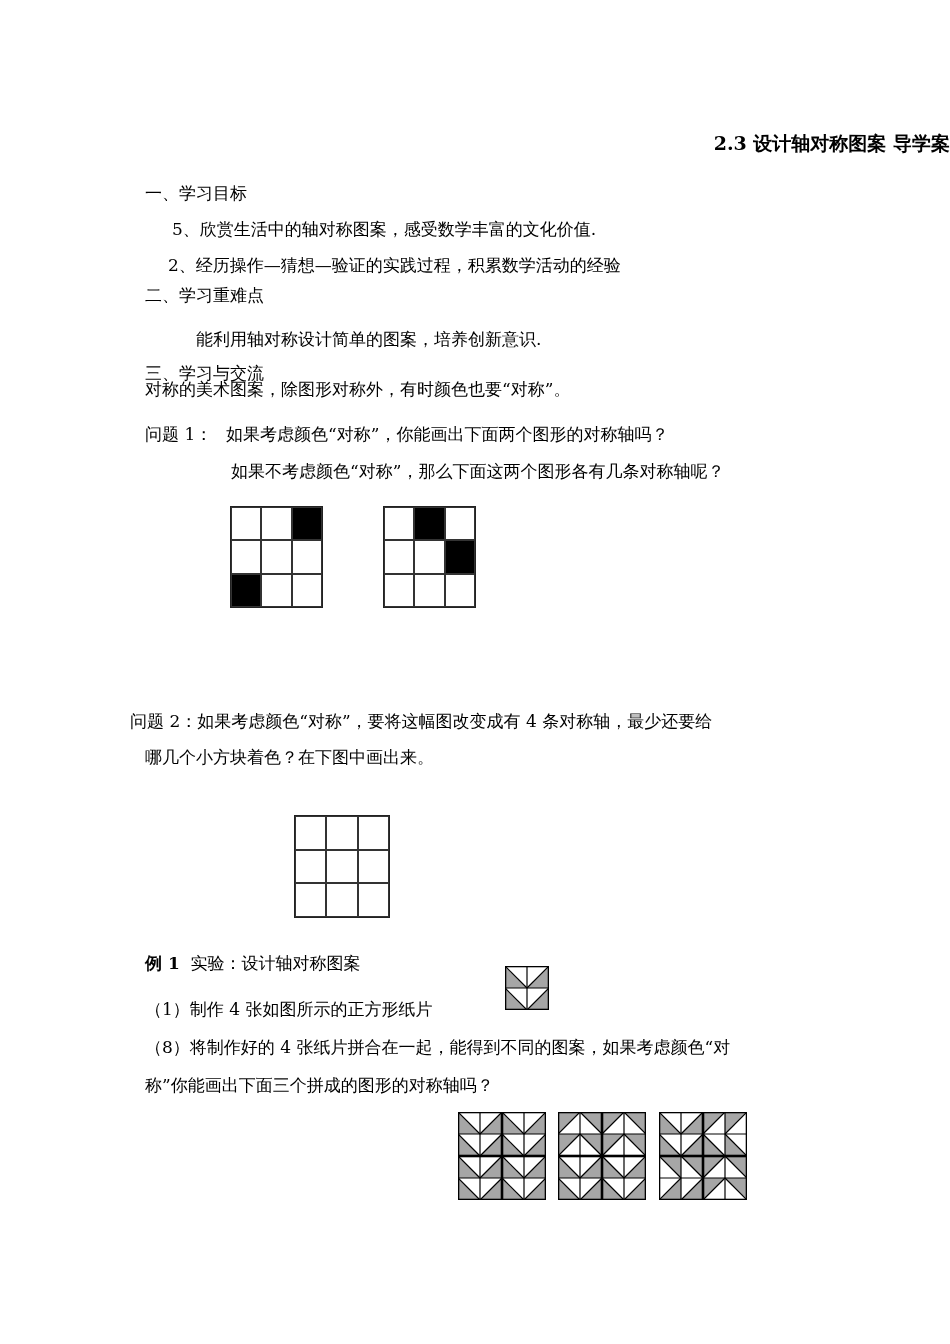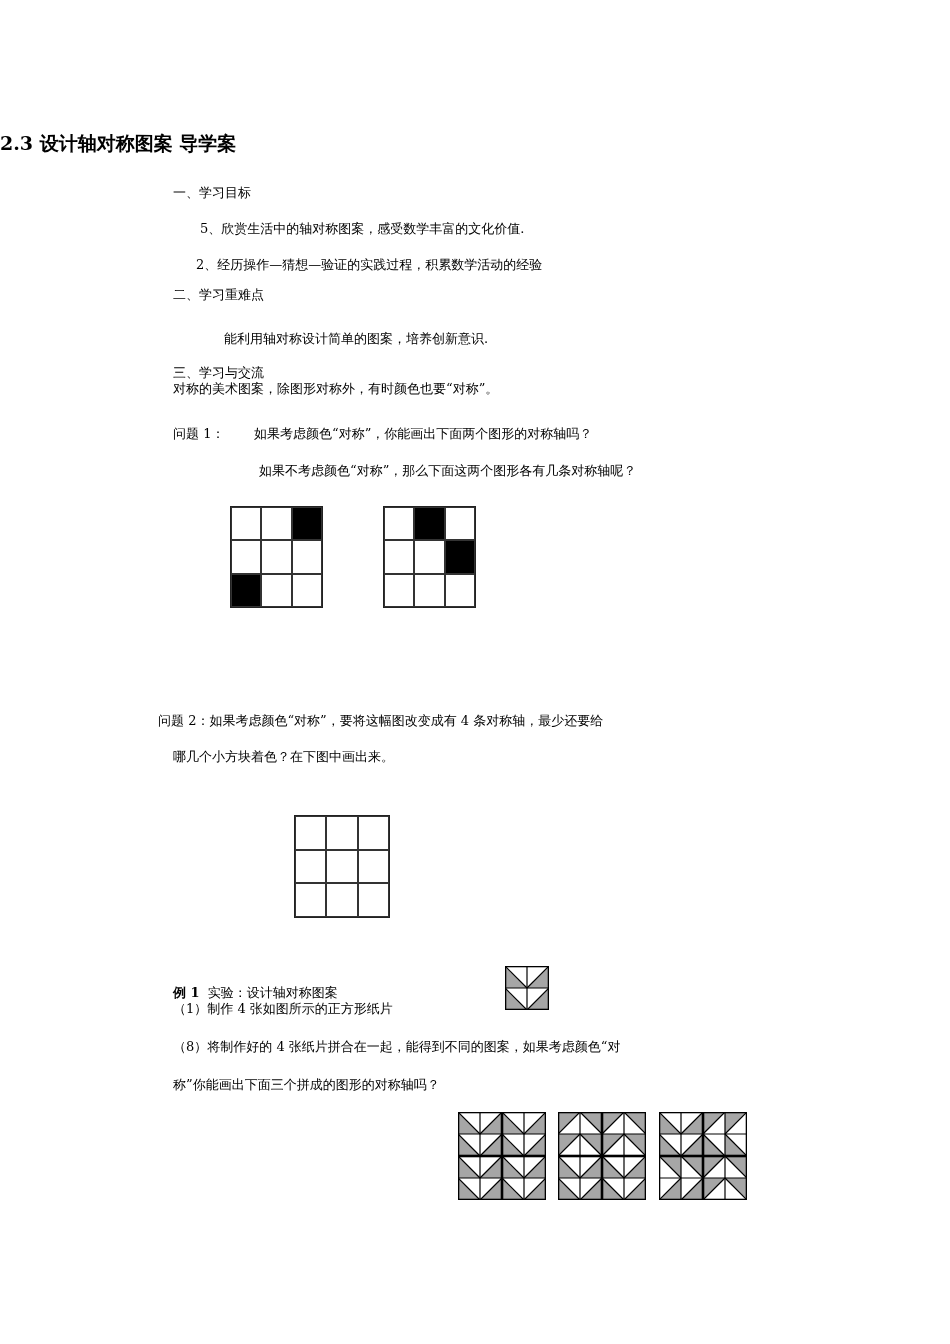--- a/index.html
+++ b/index.html
@@ -1,19 +1,19 @@
 <!DOCTYPE html>
 <html><head>
 <meta charset="utf-8">
 <style>
   html, body { margin:0; padding:0; background:#ffffff; }
   body { width:950px; height:1344px; position:relative; overflow:hidden;
          font-family:"DejaVu Serif","Liberation Serif",serif; color:#000; }
-  .t { position:absolute; white-space:nowrap; font-size:13px; line-height:22px;margin-left:28px; }
-  .title { position:absolute; left:0; width:950px; top:131px; text-align:left;
+  .t { position:absolute; white-space:nowrap; font-size:17px; line-height:22px; }
+  .title { position:absolute; left:0; width:950px; top:131px; text-align:right;
            font-size:19px; font-weight:bold; line-height:24px; }
   .bold { font-weight:bold; }
   .grid3 { position:absolute; display:grid; grid-template-columns:repeat(3,1fr);
            grid-template-rows:repeat(3,1fr); border:1px solid #222; box-sizing:border-box; }
   .grid3 .c { border:1px solid #333; box-sizing:border-box; background:#fff; }
   .grid3 .c.f { background:#000; }
   svg.pat { position:absolute; }
 </style>
 </head>
 <body>
@@ -65,21 +65,21 @@
     <div class="c"></div>
     <div class="c"></div>
     <div class="c"></div>
     <div class="c"></div>
     <div class="c"></div>
     <div class="c"></div>
     <div class="c"></div>
     <div class="c"></div>
   </div>
 
-<div class="t" style="left:145px;top:982px">
+<div class="t" style="left:145px;top:952px">
   <span class="bold">例 1</span>&nbsp;
   <span>实验：设计轴对称图案</span>
 </div>
 <div class="t" style="left:145px;top:998px">（1）制作 4 张如图所示的正方形纸片</div>
 <div class="t" style="left:145px;top:1036px">（8）将制作好的 4 张纸片拼合在一起，能得到不同的图案，如果考虑颜色“对</div>
 <div class="t" style="left:145px;top:1074px">称”你能画出下面三个拼成的图形的对称轴吗？</div>
 
 <svg class="pat" id="tile" style="left:505px;top:966px" width="44" height="44" viewBox="0 0 44 44">
     <g transform="translate(0,0) rotate(0,22,22)">
       <polygon points="0,0 0,22 22,22" fill="#a6a6a6"></polygon>

